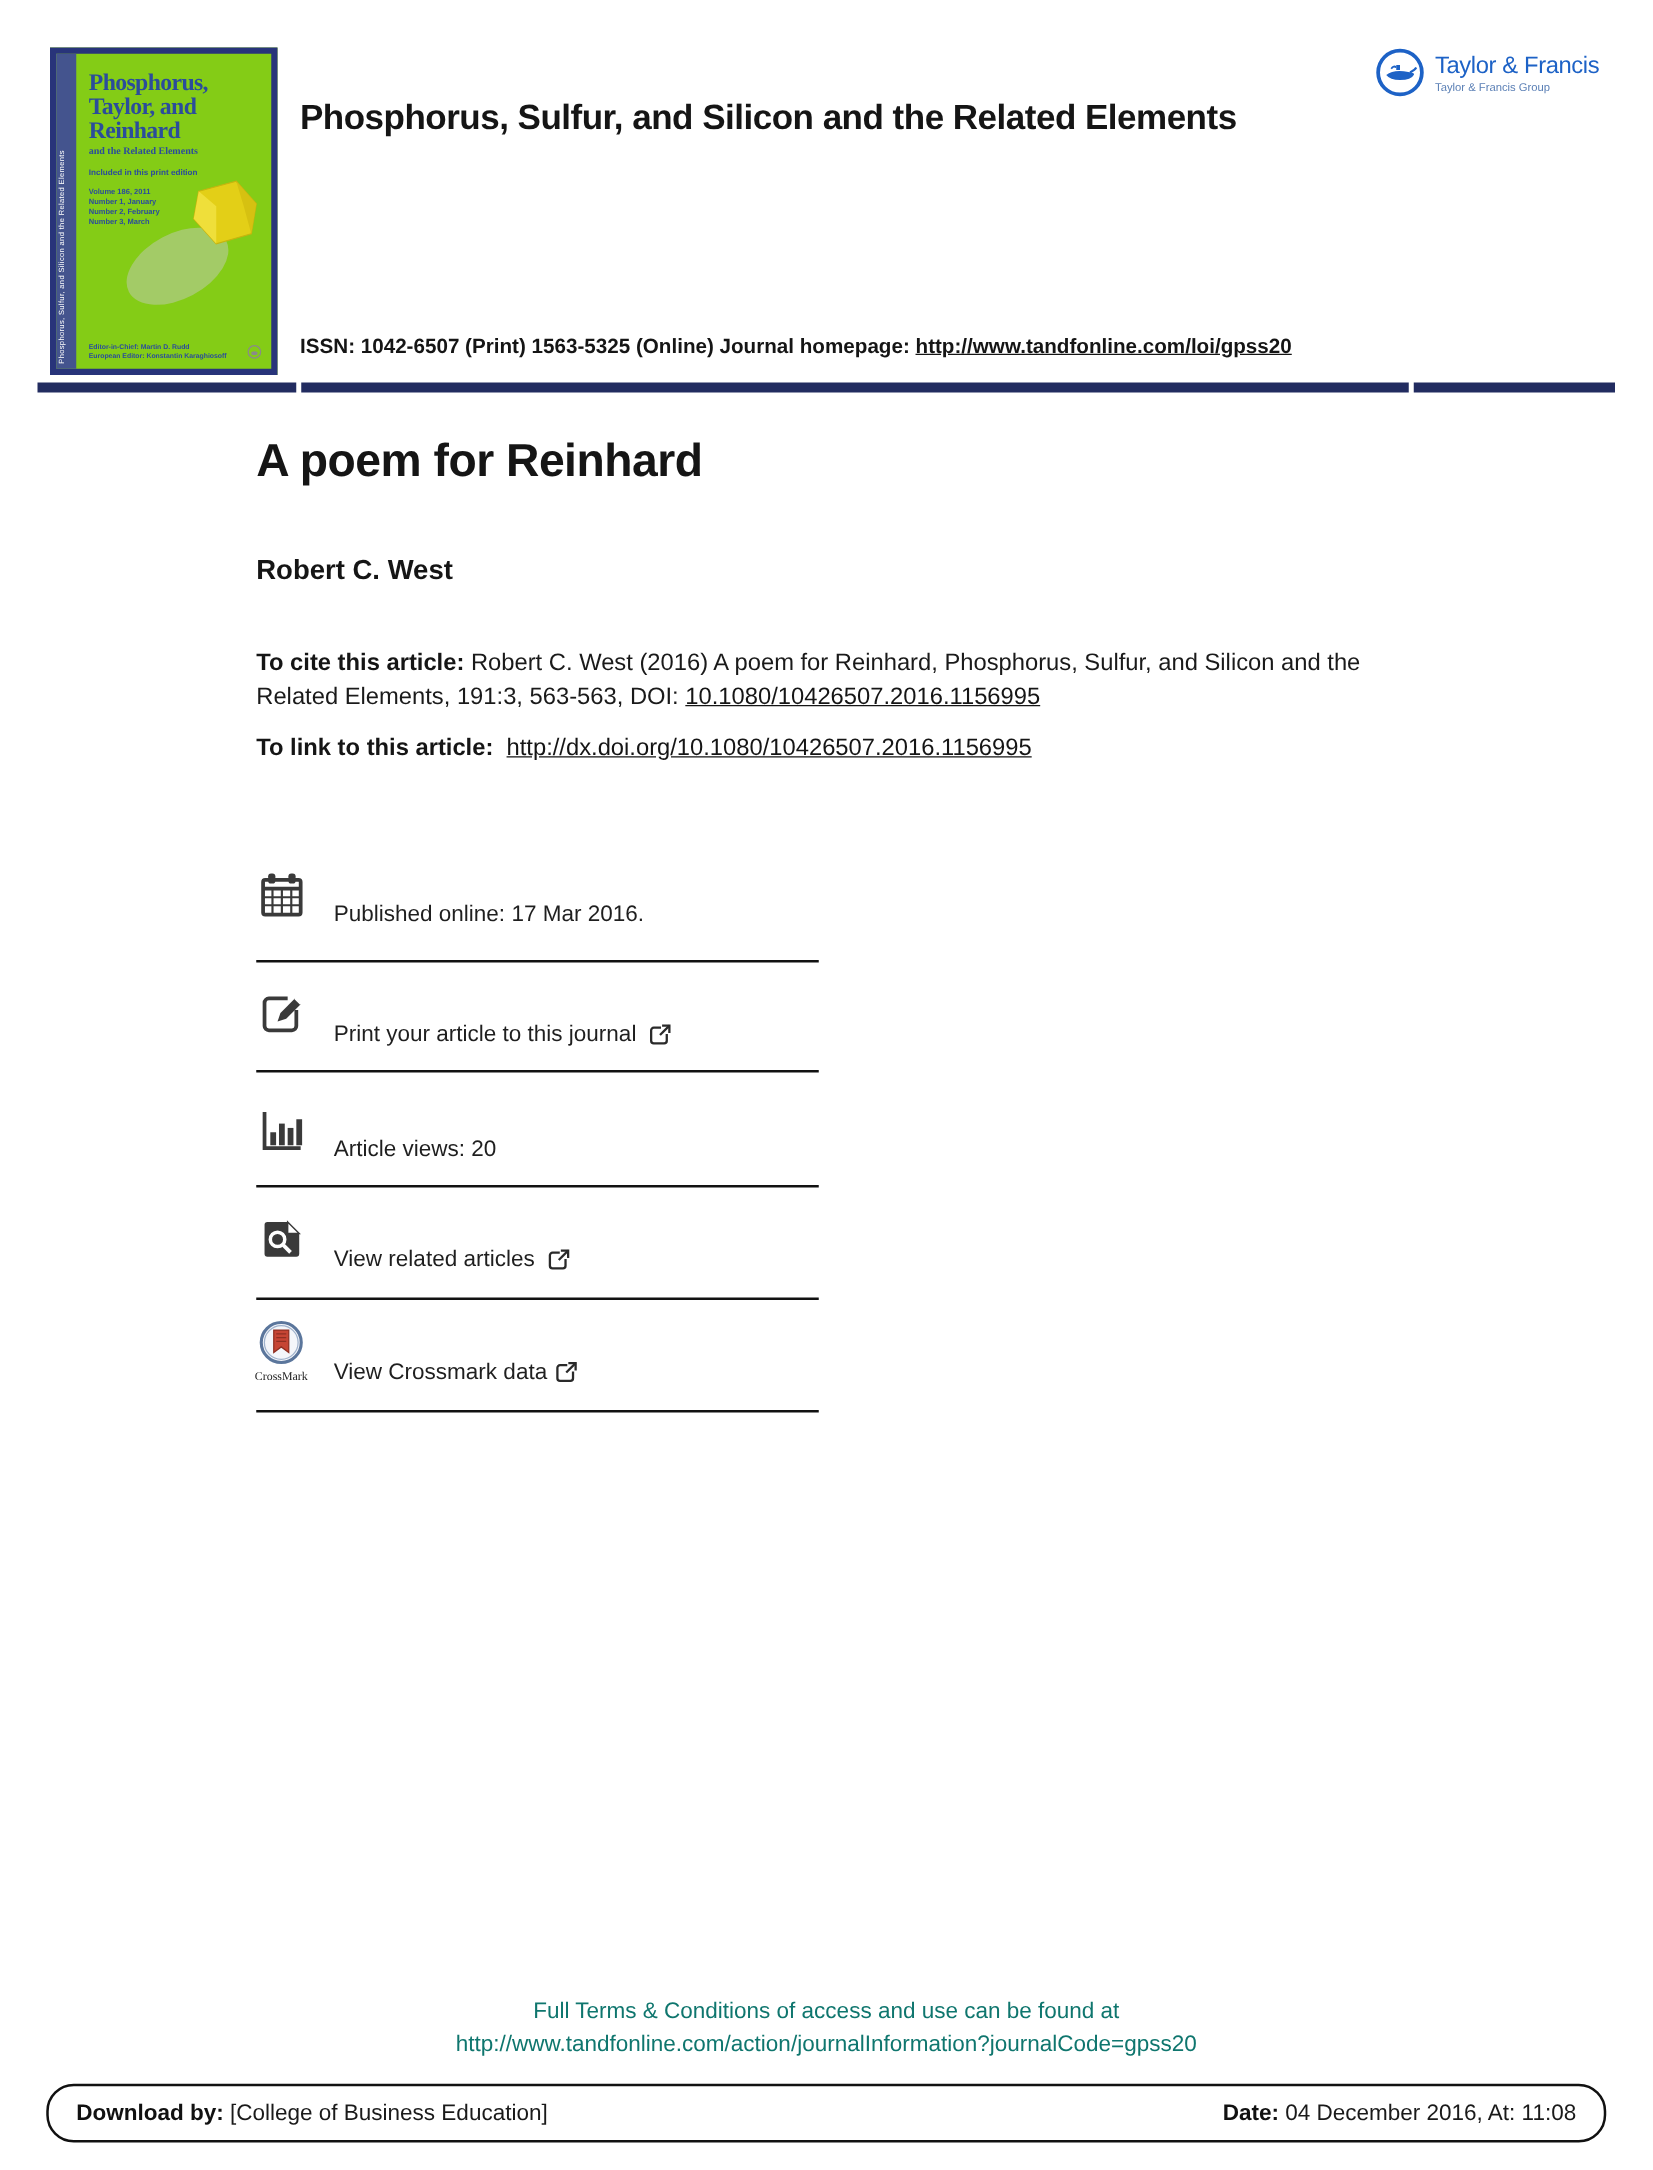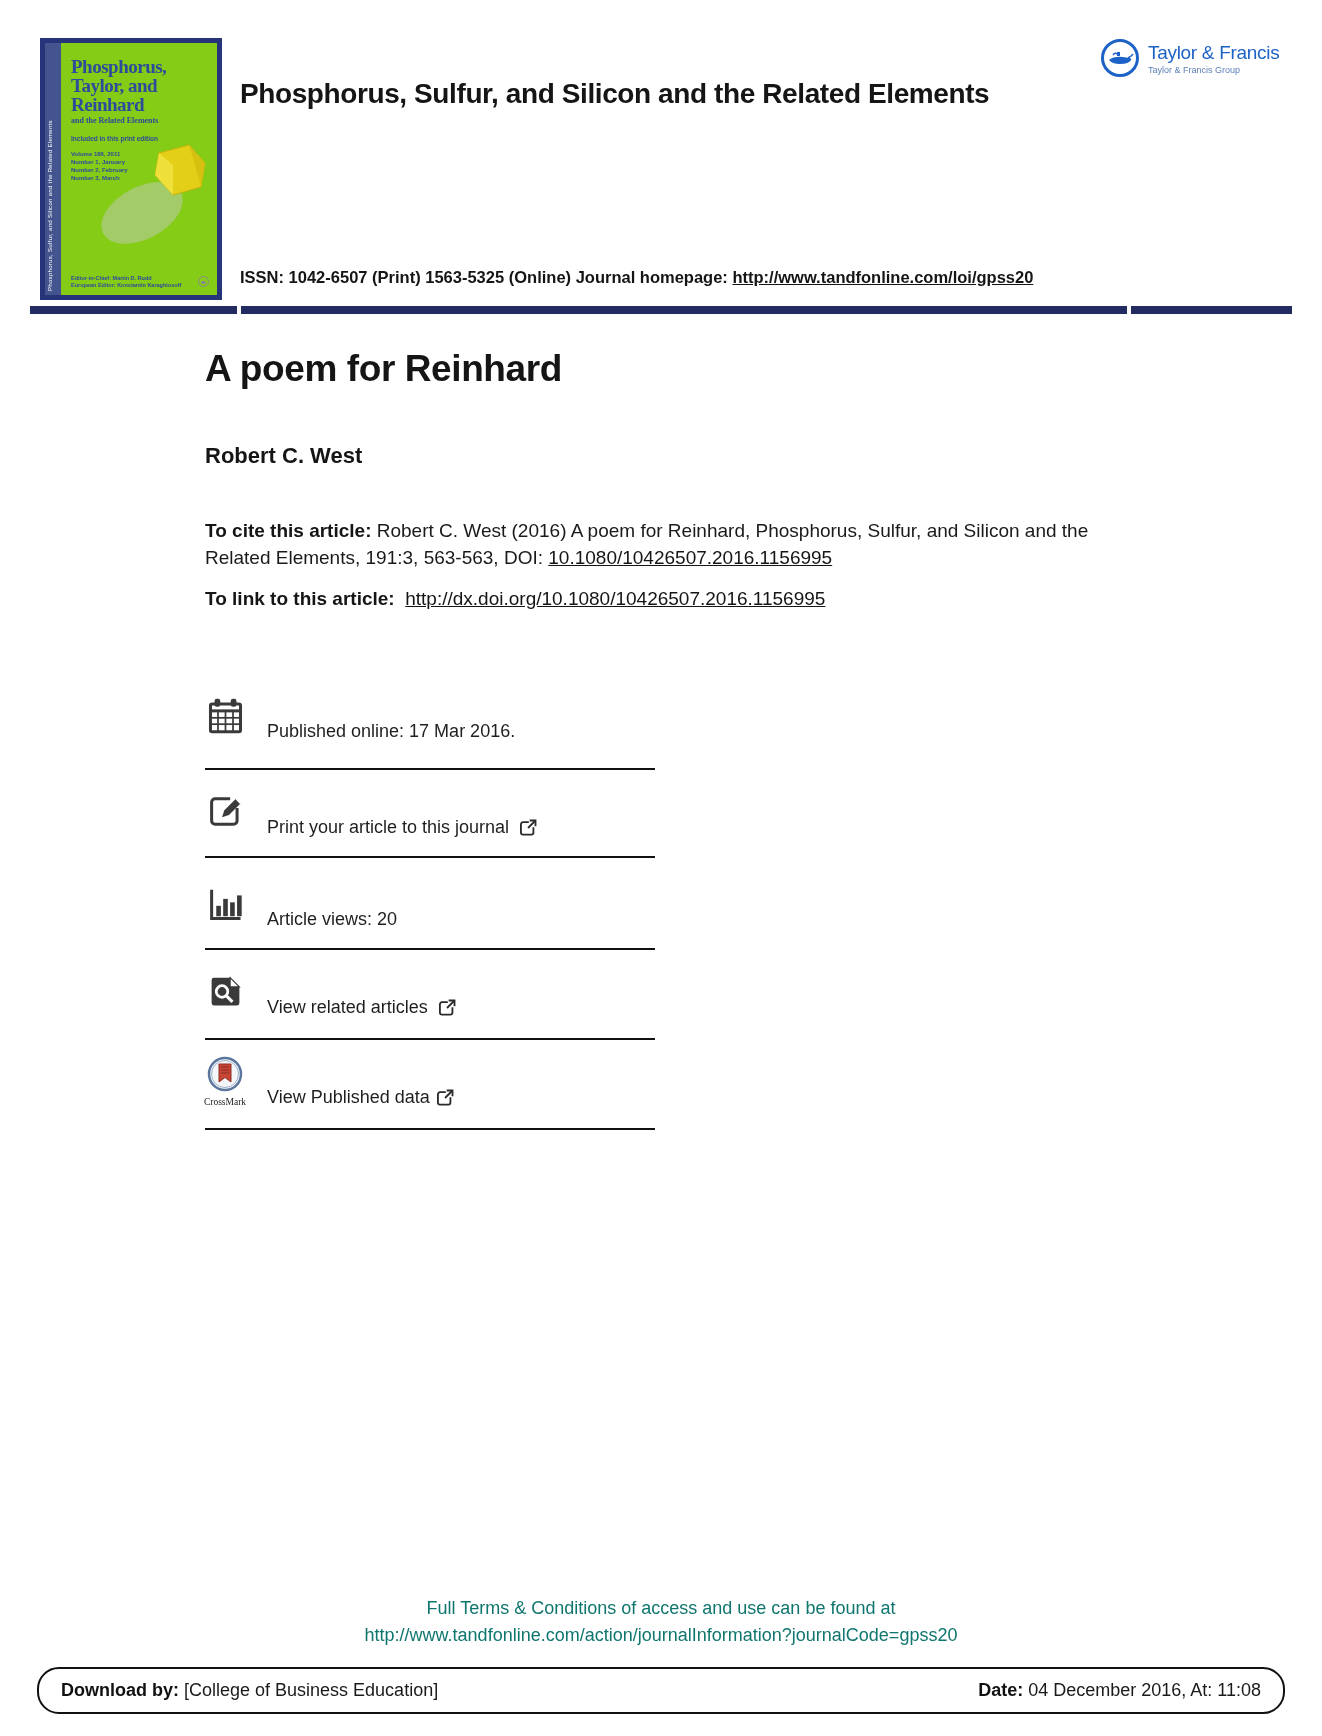--- a/index.html
+++ b/index.html
@@ -225,21 +225,21 @@
         <path d="M14 8 h12 v18 l-6 -4.5 L14 26 z" fill="#c64534" stroke="#8f2f22" stroke-width="1"></path>
         <g stroke="#8f2f22" stroke-width="1">
             <line x1="16" y1="11" x2="24" y2="11"></line>
             <line x1="16" y1="14" x2="24" y2="14"></line>
             <line x1="16" y1="17" x2="24" y2="17"></line>
           </g>
       </svg>
       <div class="cm-caption">CrossMark</div>
     </div>
     <div class="action-text">
-        <span>View Published data</span>
+        <span>View Crossmark data</span>
       <svg class="ext-icon" style="margin-left:5px" width="20" height="20" viewBox="0 0 24 24">
         <path d="M13 5 H6 a2.5 2.5 0 0 0 -2.5 2.5 v10 a2.5 2.5 0 0 0 2.5 2.5 h10 a2.5 2.5 0 0 0 2.5 -2.5 V11" fill="none" stroke="#2a2a2a" stroke-width="2.2"></path>
         <path d="M14 3 h7 v7" fill="none" stroke="#2a2a2a" stroke-width="2.2"></path>
         <line x1="21" y1="3" x2="12" y2="12" stroke="#2a2a2a" stroke-width="2.2"></line>
       </svg>
     </div>
   </div>
   <div class="rule" style="top:1128px;"></div>
 
   <div class="terms">

